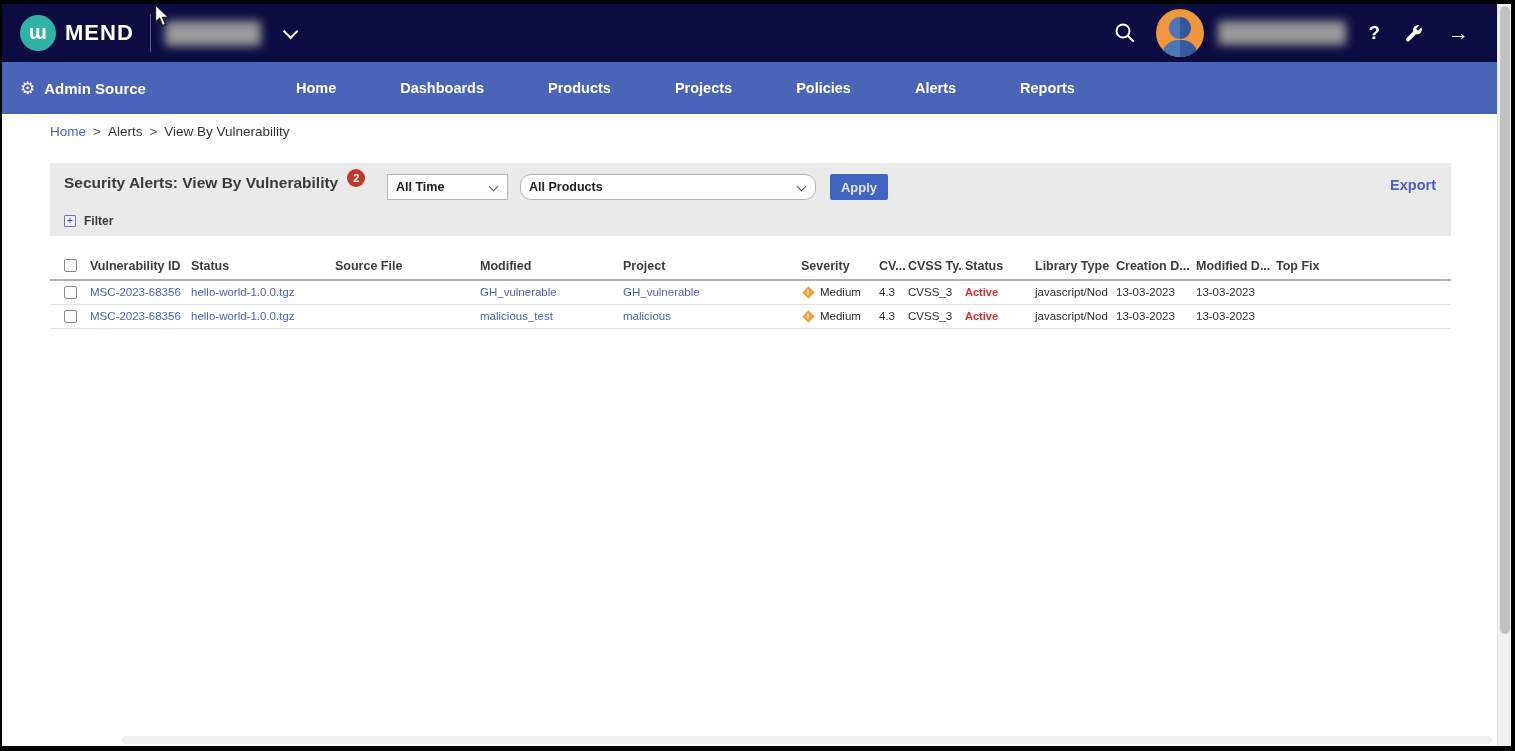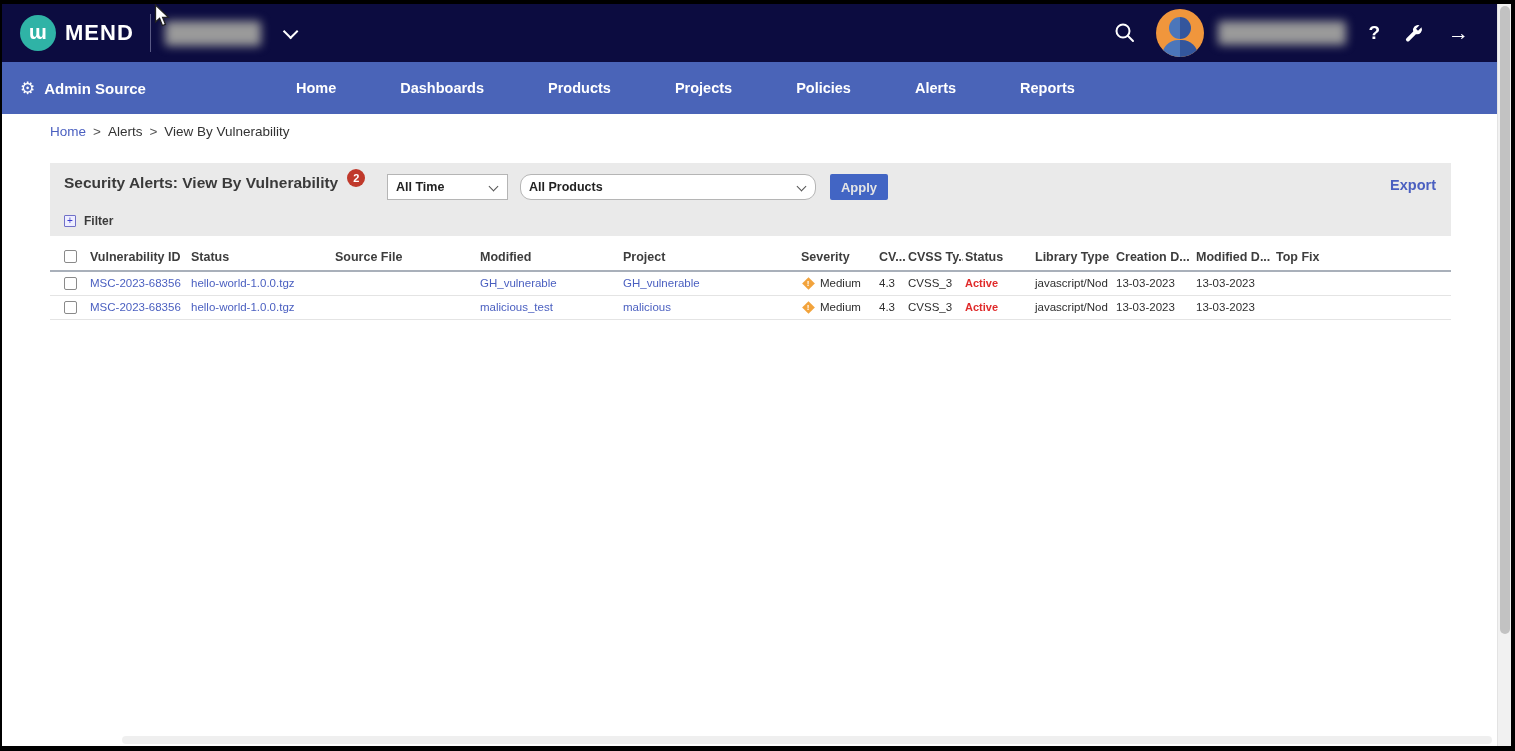--- a/index.html
+++ b/index.html
@@ -67,21 +67,21 @@
   .w-active{width:126px;margin-right:15px;}
   .w-mal{width:172px;}
   .apply-btn{width:58px;height:26px;background:var(--accent_blue);color:#e5e5e5;border:0;font-family:inherit;font-size:13px;font-weight:bold;border-radius:2px;cursor:pointer;}
   .export-link{position:absolute;right:15px;top:14px;color:var(--link_blue);font-weight:bold;font-size:14.5px;cursor:pointer;text-decoration:none;}
   .row2{margin-top:10px;padding-left:337px;}
   .row3{margin-top:14px;padding-left:14px;display:flex;align-items:center;gap:8px;}
   .expander{width:12px;height:12px;border:1px solid #7070c8;background:#eef;color:#3b3bcc;font-size:10px;line-height:10px;display:flex;align-items:center;justify-content:center;cursor:pointer;border-radius:1px;}
   .filter-label{font-size:12px;font-weight:bold;color:var(--text_dark);}
 
   
-  table.alerts{margin-left:48px;width:1401px;border-collapse:collapse;table-layout:fixed;margin-top:9px;}
+  table.alerts{margin-left:48px;width:1401px;border-collapse:collapse;table-layout:fixed;margin-top:18px;}
   table.alerts th{font-size:12.5px;font-weight:bold;color:#3d3d3d;text-align:left;height:26px;padding:0 2px 2px 2px;border-bottom:2px solid #a9b0ba;white-space:nowrap;overflow:hidden;}
   table.alerts td{font-size:11.5px;color:#2e2e2e;height:24px;padding:0 2px;border-bottom:1px solid #e4e4e4;white-space:nowrap;overflow:hidden;}
   .cell-link{color:var(--link_blue);font-weight:normal;cursor:pointer;text-decoration:none;}
   .cb{appearance:none;-webkit-appearance:none;width:13px;height:13px;border:1.5px solid #8a8a8a;border-radius:2px;background:#fff;cursor:pointer;margin:0 0 0 12px;display:block;}
   .sev{display:flex;align-items:center;gap:7px;}
   .diamond{width:9px;height:9px;background:var(--severity_orange);transform:rotate(45deg);display:flex;align-items:center;justify-content:center;flex:none;margin-left:3px;}
   .diamond span{transform:rotate(-45deg);color:#fff;font-size:8px;font-weight:bold;line-height:1;}
   .status-active{color:var(--status_red);font-weight:bold;font-size:11px;}
 
   

